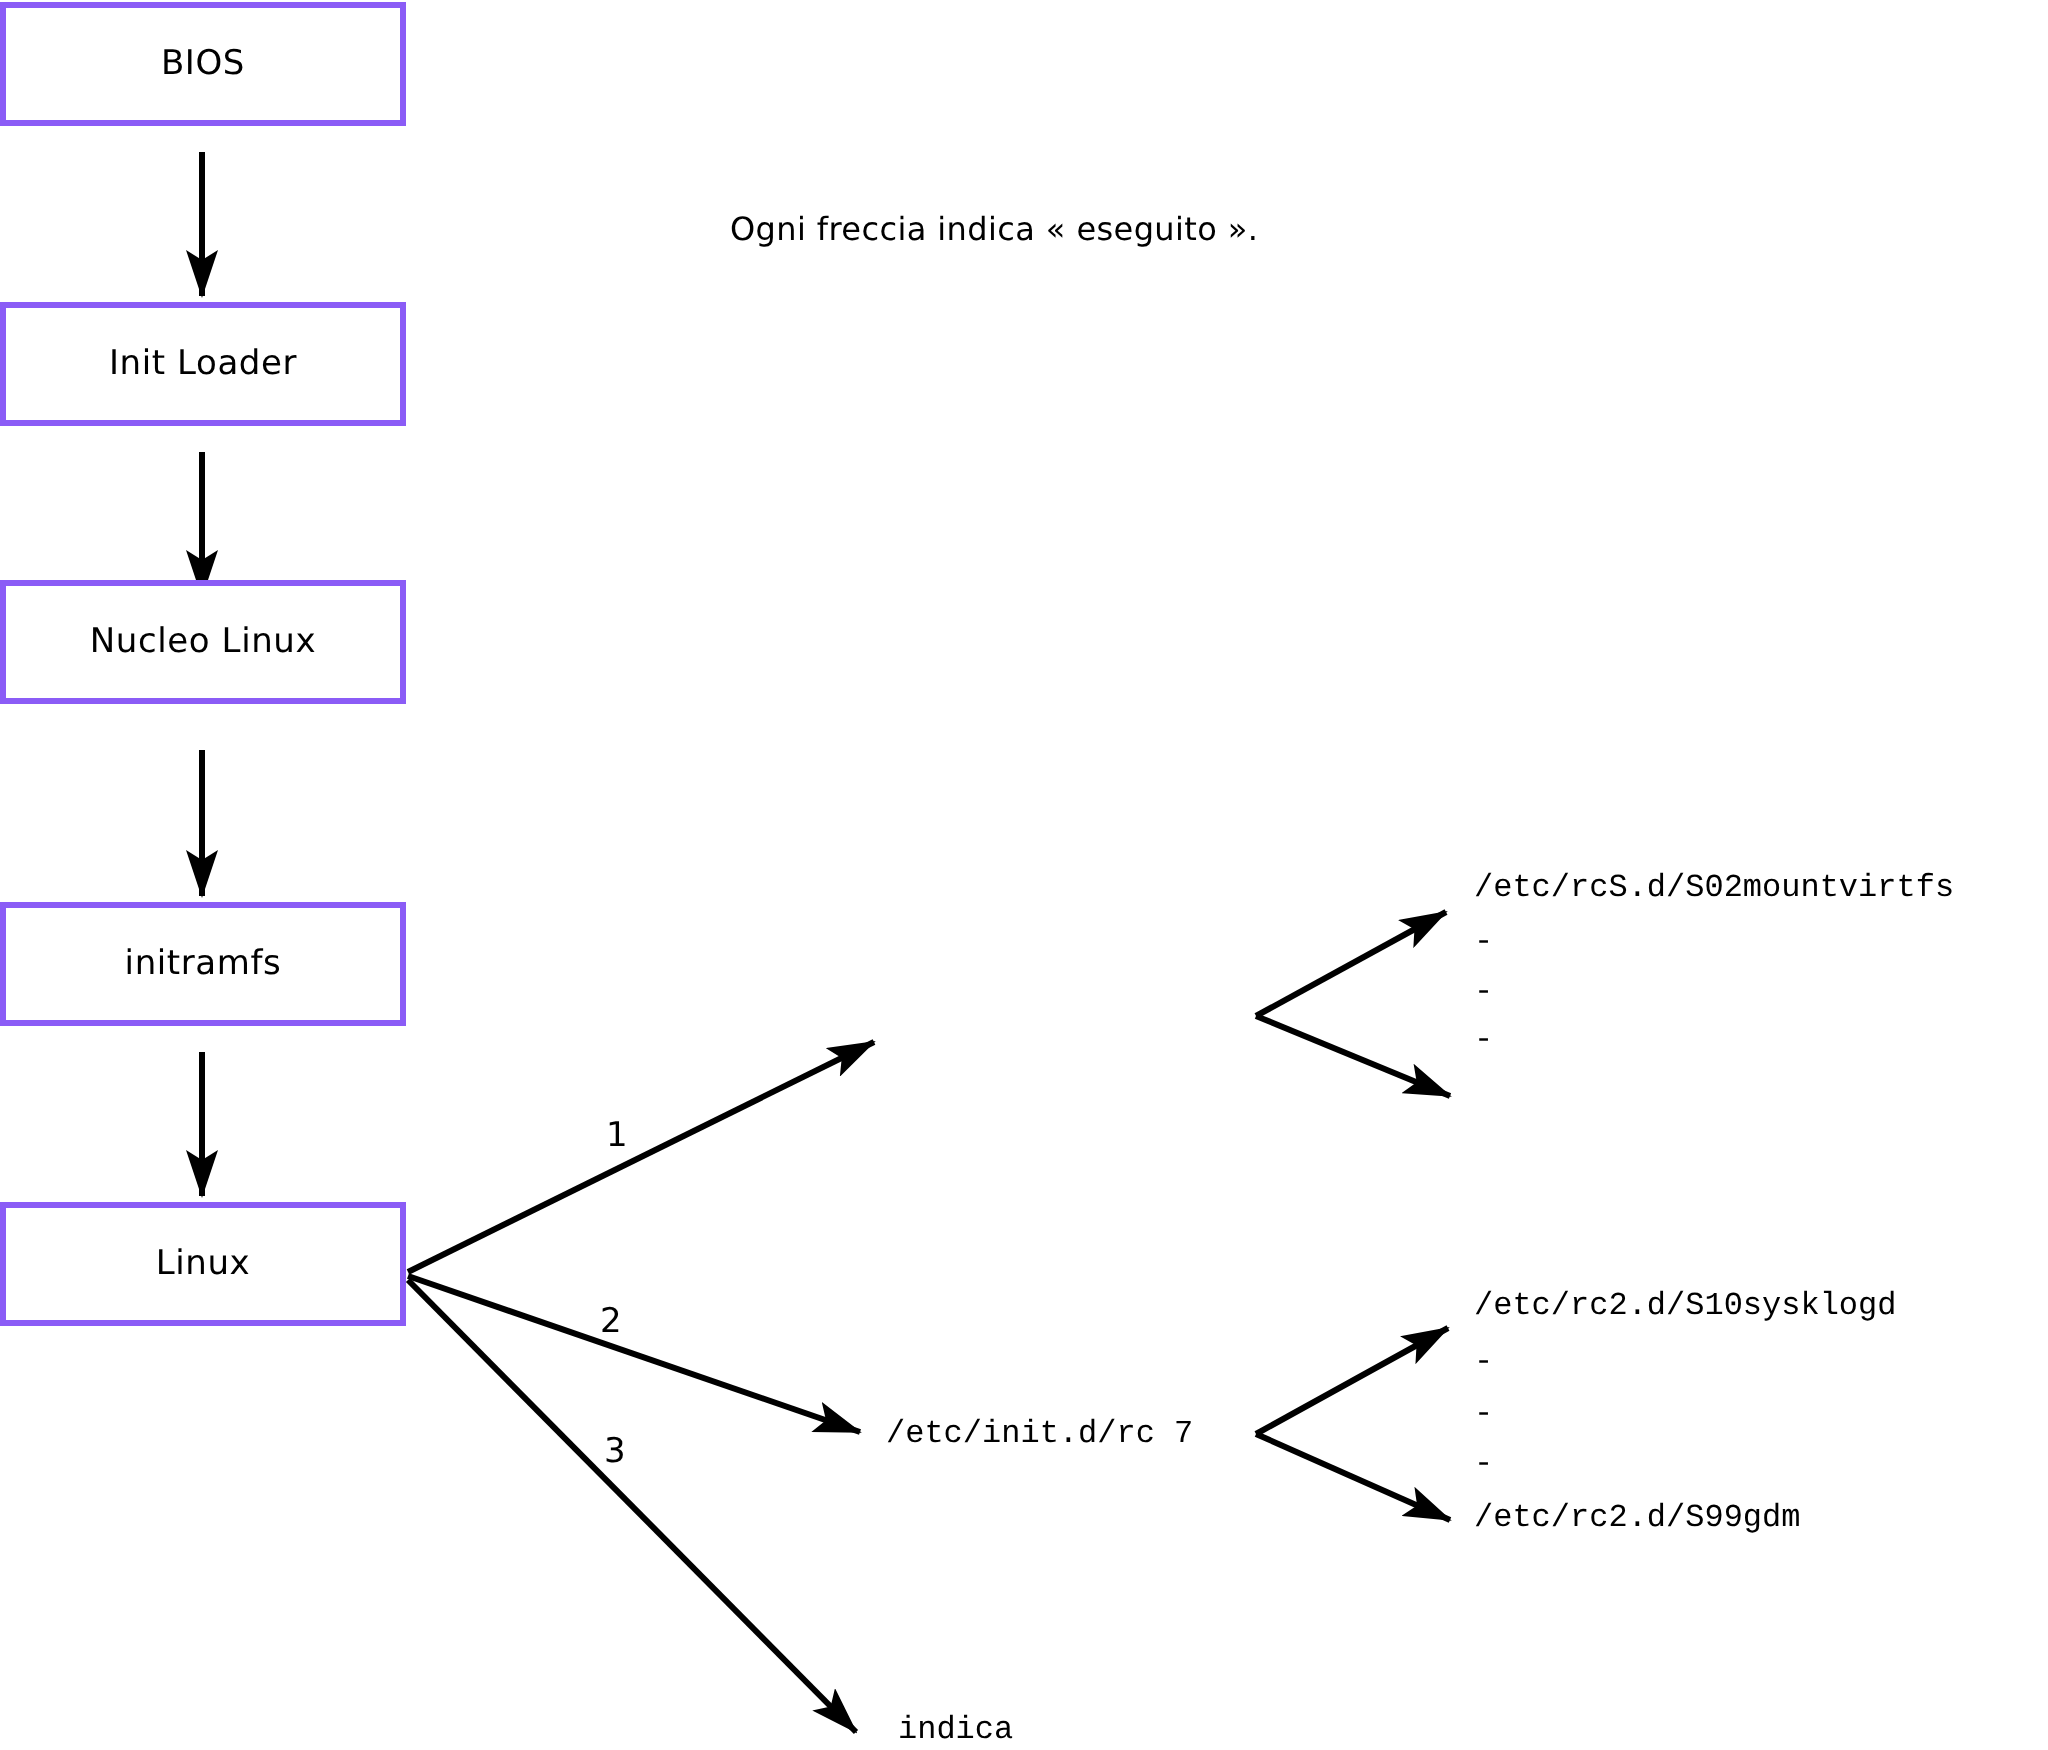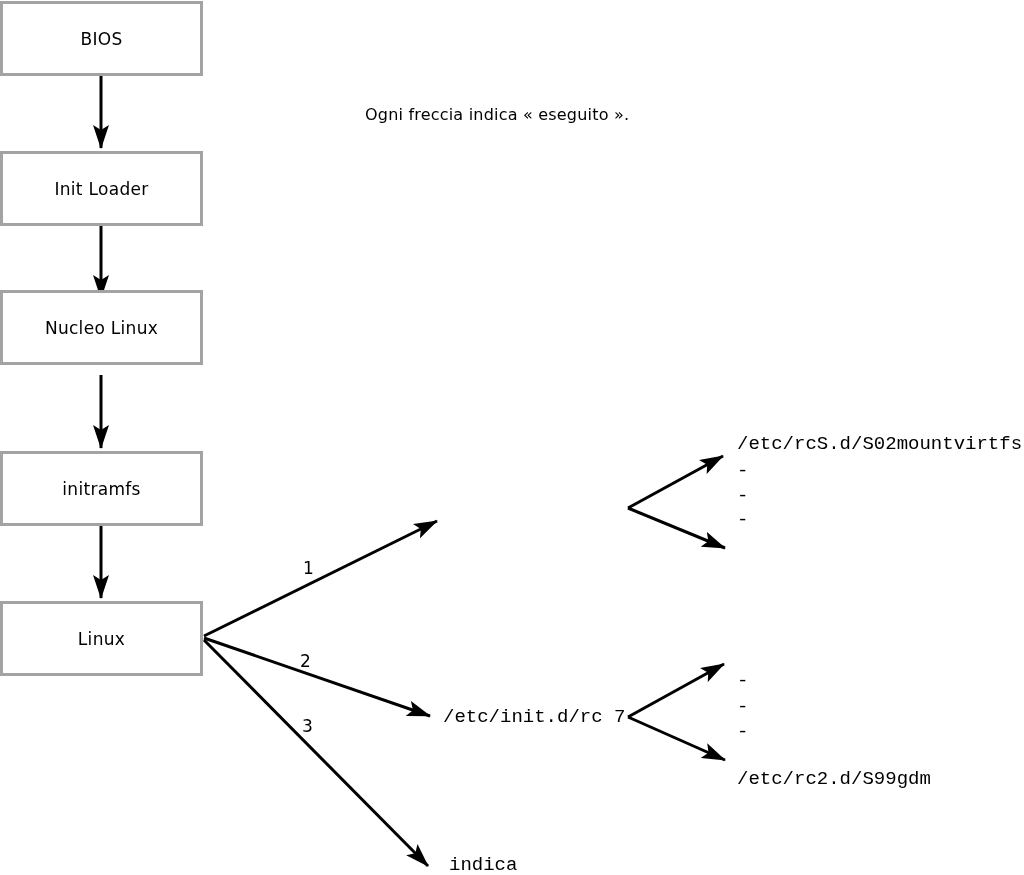--- a/index.html
+++ b/index.html
@@ -2,30 +2,30 @@
 <html><head>
 <meta charset="utf-8">
 <style>
   html,body{margin:0;padding:0;background:#fff;}
   .stage{
     position:relative;width:1024px;height:875px;background:#fff;
     font-family:"DejaVu Sans", sans-serif;color:#000;overflow:hidden;
   }
   svg.lines{position:absolute;left:0;top:0;}
   .flow-box{
-    position:absolute;left:0;width:203px;height:75px;
-    border:3px solid #a3a3a3;box-sizing:border-box;background:#fff;
+    position:absolute;left:0;width:203px;height:62px;
+    border:3px solid #8b5cf6;box-sizing:border-box;background:#fff;
     display:flex;align-items:center;justify-content:center;
     font-size:17px;letter-spacing:.3px;
   }
   .caption{position:absolute;left:365px;top:105px;font-size:16px;letter-spacing:.2px;}
   .num{position:absolute;font-size:17px;line-height:20px;}
   .mono{
     position:absolute;font-family:"Liberation Mono", monospace;
-    font-size:19px;line-height:22px;white-space:pre;text-align:right;
+    font-size:16px;line-height:22px;white-space:pre;text-align:right;
   }
 </style>
 </head>
 <body>
 
 <div class="stage">
 
   <svg class="lines" width="1024" height="875" viewBox="0 0 1024 875">
     <defs>
       <marker id="ah" viewBox="0 0 24 16" refX="23" refY="8" markerWidth="24" markerHeight="16" orient="auto" markerUnits="userSpaceOnUse">
@@ -70,18 +70,19 @@
   <div class="num" style="left:302px;top:716px">3</div>
 
   <div class="mono" style="left:443px;top:706px">/etc/init.d/rc 7</div>
   <div class="mono" style="left:449px;top:854px">indica</div>
 
   <div class="mono" style="left:737px;top:433px">/etc/rcS.d/S02mountvirtfs</div>
   <div class="mono" style="left:737px;top:460px">-</div>
   <div class="mono" style="left:737px;top:485px">-</div>
   <div class="mono" style="left:737px;top:509px">-</div>
 
+  <div class="mono" style="left:737px;top:642px">/etc/rc2.d/S10sysklogd</div>
   <div class="mono" style="left:737px;top:670px">-</div>
   <div class="mono" style="left:737px;top:696px">-</div>
   <div class="mono" style="left:737px;top:721px">-</div>
-  <div class="mono" style="left:737px;top:768px">/etc/rc2.d/S99gdm</div>
+  <div class="mono" style="left:737px;top:748px">/etc/rc2.d/S99gdm</div>
 
 </div>
 
 </body></html>

